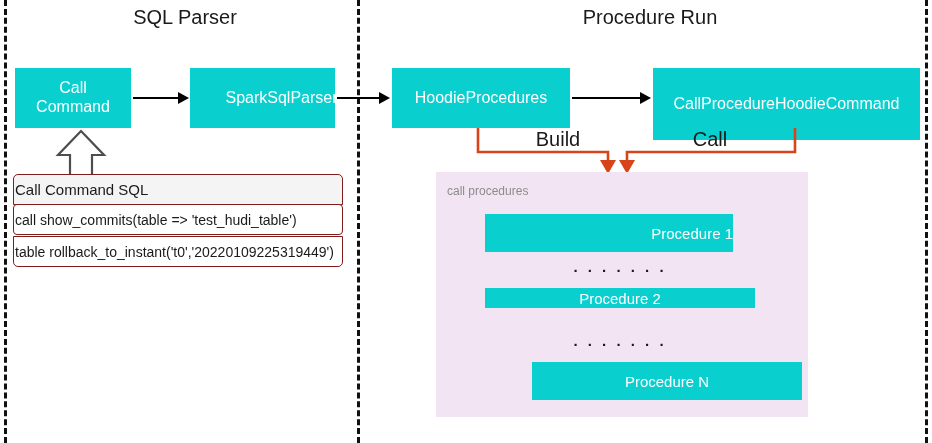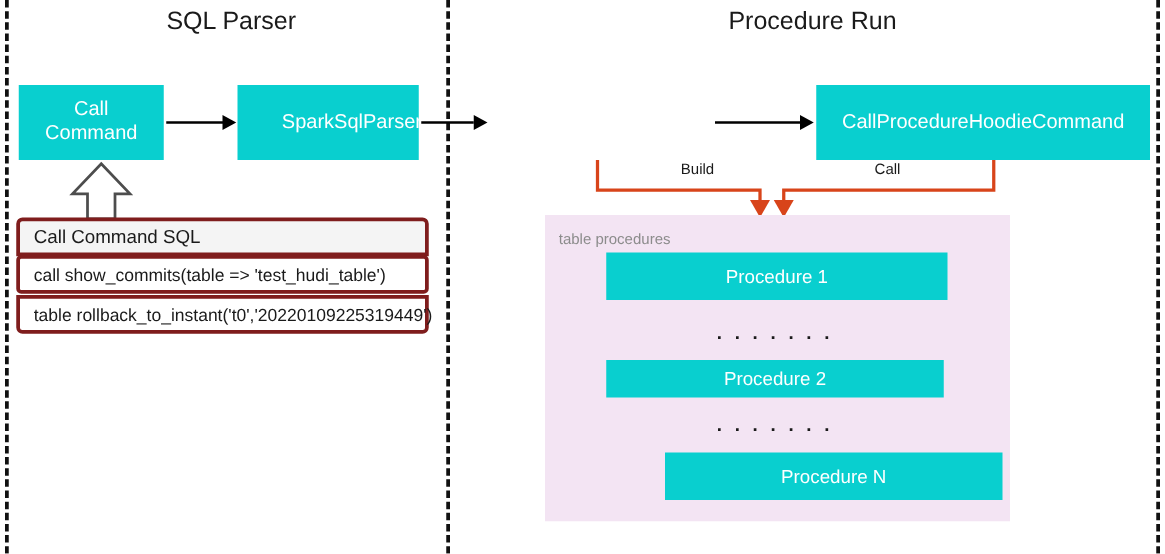--- a/index.html
+++ b/index.html
@@ -70,41 +70,41 @@
     position: absolute;
   }
 
   
   .sqltable {
     position: absolute;
     box-sizing: border-box;
   }
   .sqlrow {
     box-sizing: border-box;
-    border: 3px solid #7f1d1d;
+    border: 1px solid #7f1d1d;
     border-radius: 4px;
     display: flex;
     align-items: center;
-    padding-left: 11px;
+    padding-left: 1px;
     color: #1a1a1a;
     background: #ffffff;
     font-size: 14px;
     white-space: nowrap;
   }
   .sqlrow.header {
     background: #f4f4f4;
     font-size: 15px;
     border-radius: 5px 5px 0 0;
   }
 
   
   .osvg { position: absolute; left: 0; top: 0; overflow: visible; }
   .conn-label {
     position: absolute;
-    font-size: 12px;
+    font-size: 20px;
     color: #1a1a1a;
     white-space: nowrap;
     text-align: center;
   }
 
   
   .procpanel {
     position: absolute;
     background: #f3e4f3;
     box-sizing: border-box;
@@ -171,25 +171,28 @@
       <span>Call Command SQL</span>
     </div>
     <div class="sqlrow" style="height:31px; margin-top:-1px;">
       <span>call show_commits(table =&gt; 'test_hudi_table')</span>
     </div>
     <div class="sqlrow" style="height:31px; margin-top:1px; border-radius:0 0 5px 5px;">
       <span>table rollback_to_instant('t0','20220109225319449')</span>
     </div>
   </div>
 
+  <div class="tealbox" style="left:392px; top:68px; width:178px; height:60px;">
+    <span>HoodieProcedures</span>
+  </div>
 
   <div class="arrow-line" style="left:572px; top:97px; width:68px;"></div>
   <div class="arrow-head-right" style="left:640px; top:92px;"></div>
 
-  <div class="tealbox" style="left:653px; top:68px; width:267px; height:60px;">
+  <div class="tealbox" style="left:653px; top:68px; width:267px; height:72px;">
     <span>CallProcedureHoodieCommand</span>
   </div>
 
   <svg class="osvg" width="932" height="443">
 
     <g stroke="#D8441A" stroke-width="2.6" fill="none">
       <path d="M478,128 L478,152 L608,152 L608,162"></path>
     </g>
     <polygon points="600,160 616,160 608,174" fill="#D8441A"></polygon>
 
@@ -197,29 +200,29 @@
       <path d="M795,128 L795,152 L627,152 L627,162"></path>
     </g>
     <polygon points="619,160 635,160 627,174" fill="#D8441A"></polygon>
   </svg>
 
   <div class="conn-label" style="left:508px; top:128px; width:100px;">Build</div>
   <div class="conn-label" style="left:660px; top:128px; width:100px;">Call</div>
 
   <div class="procpanel" style="left:436px; top:172px; width:372px; height:245px;"></div>
 
-  <div class="procpanel-label" style="left:447px; top:184px;">table procedures</div>
-
-  <div class="procbox" style="left:485px; top:202px; width:273px; height:38px;">
+  <div class="procpanel-label" style="left:447px; top:184px;">call procedures</div>
+
+  <div class="procbox" style="left:485px; top:214px; width:248px; height:38px;justify-content:flex-end;">
     <span>Procedure 1</span>
   </div>
 
   <div class="dots" style="left:485px; top:258px; width:270px;">. . . . . . .</div>
 
-  <div class="procbox" style="left:485px; top:288px; width:270px; height:30px;">
+  <div class="procbox" style="left:485px; top:288px; width:270px; height:20px;">
     <span>Procedure 2</span>
   </div>
 
   <div class="dots" style="left:485px; top:332px; width:270px;">. . . . . . .</div>
 
   <div class="procbox" style="left:485px; top:362px; width:270px; height:38px;margin-left:47px;">
     <span>Procedure N</span>
   </div>
 
 </div>

